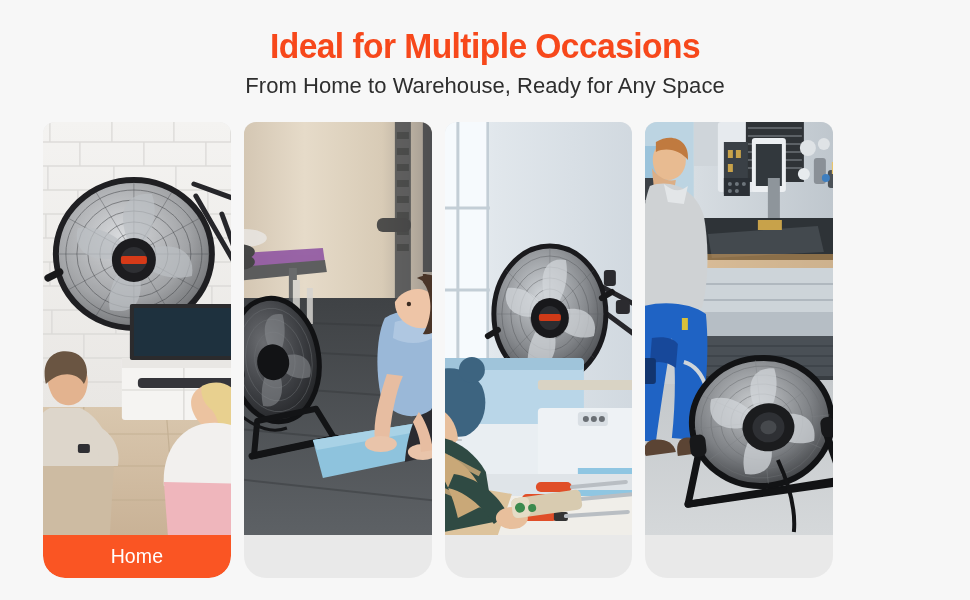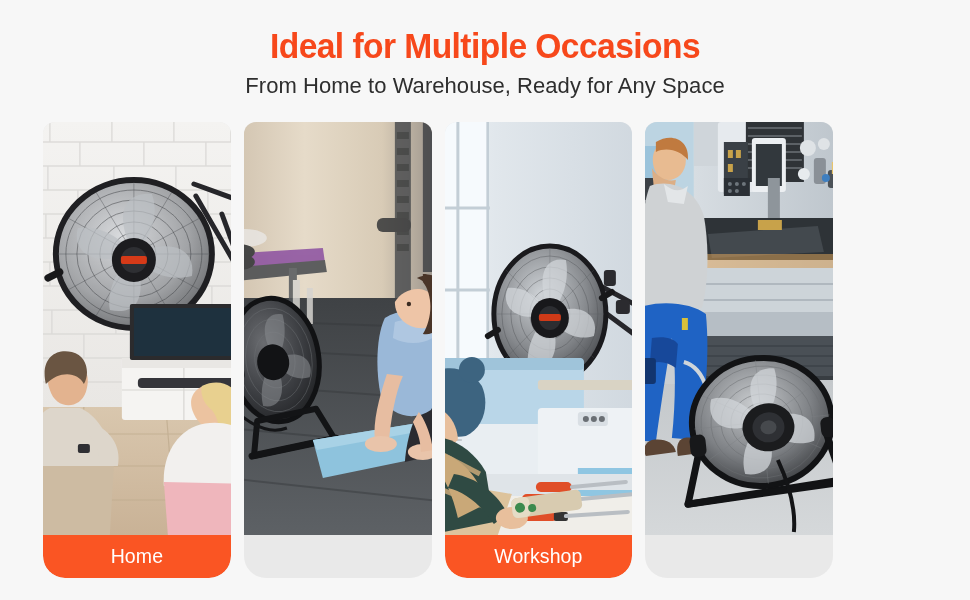--- a/index.html
+++ b/index.html
@@ -476,21 +476,20 @@
 
           <g transform="rotate(-8 104 384)">
             <rect x="84" y="374" width="70" height="20" rx="5" fill="#d8cbb0"></rect>
             <rect x="84" y="374" width="18" height="20" rx="5" fill="#e5dcc6"></rect>
             <circle cx="92" cy="384" r="5" fill="#3c8a4e"></circle>
             <circle cx="104" cy="386" r="4" fill="#3c8a4e"></circle>
           </g>
         </g>
       </svg>
     </div>
-    <div class="card-label">Workshop</div>
   </div>
 
   <div class="card">
     <div class="photo">
       <svg viewBox="0 0 222 413" preserveAspectRatio="xMidYMid slice">
         <defs>
           <linearGradient id="f-floor" x1="0" y1="0" x2="0" y2="1">
             <stop offset="0" stop-color="#c4c8cb"></stop>
               <stop offset="1" stop-color="#d5d8da"></stop>
           </linearGradient>

